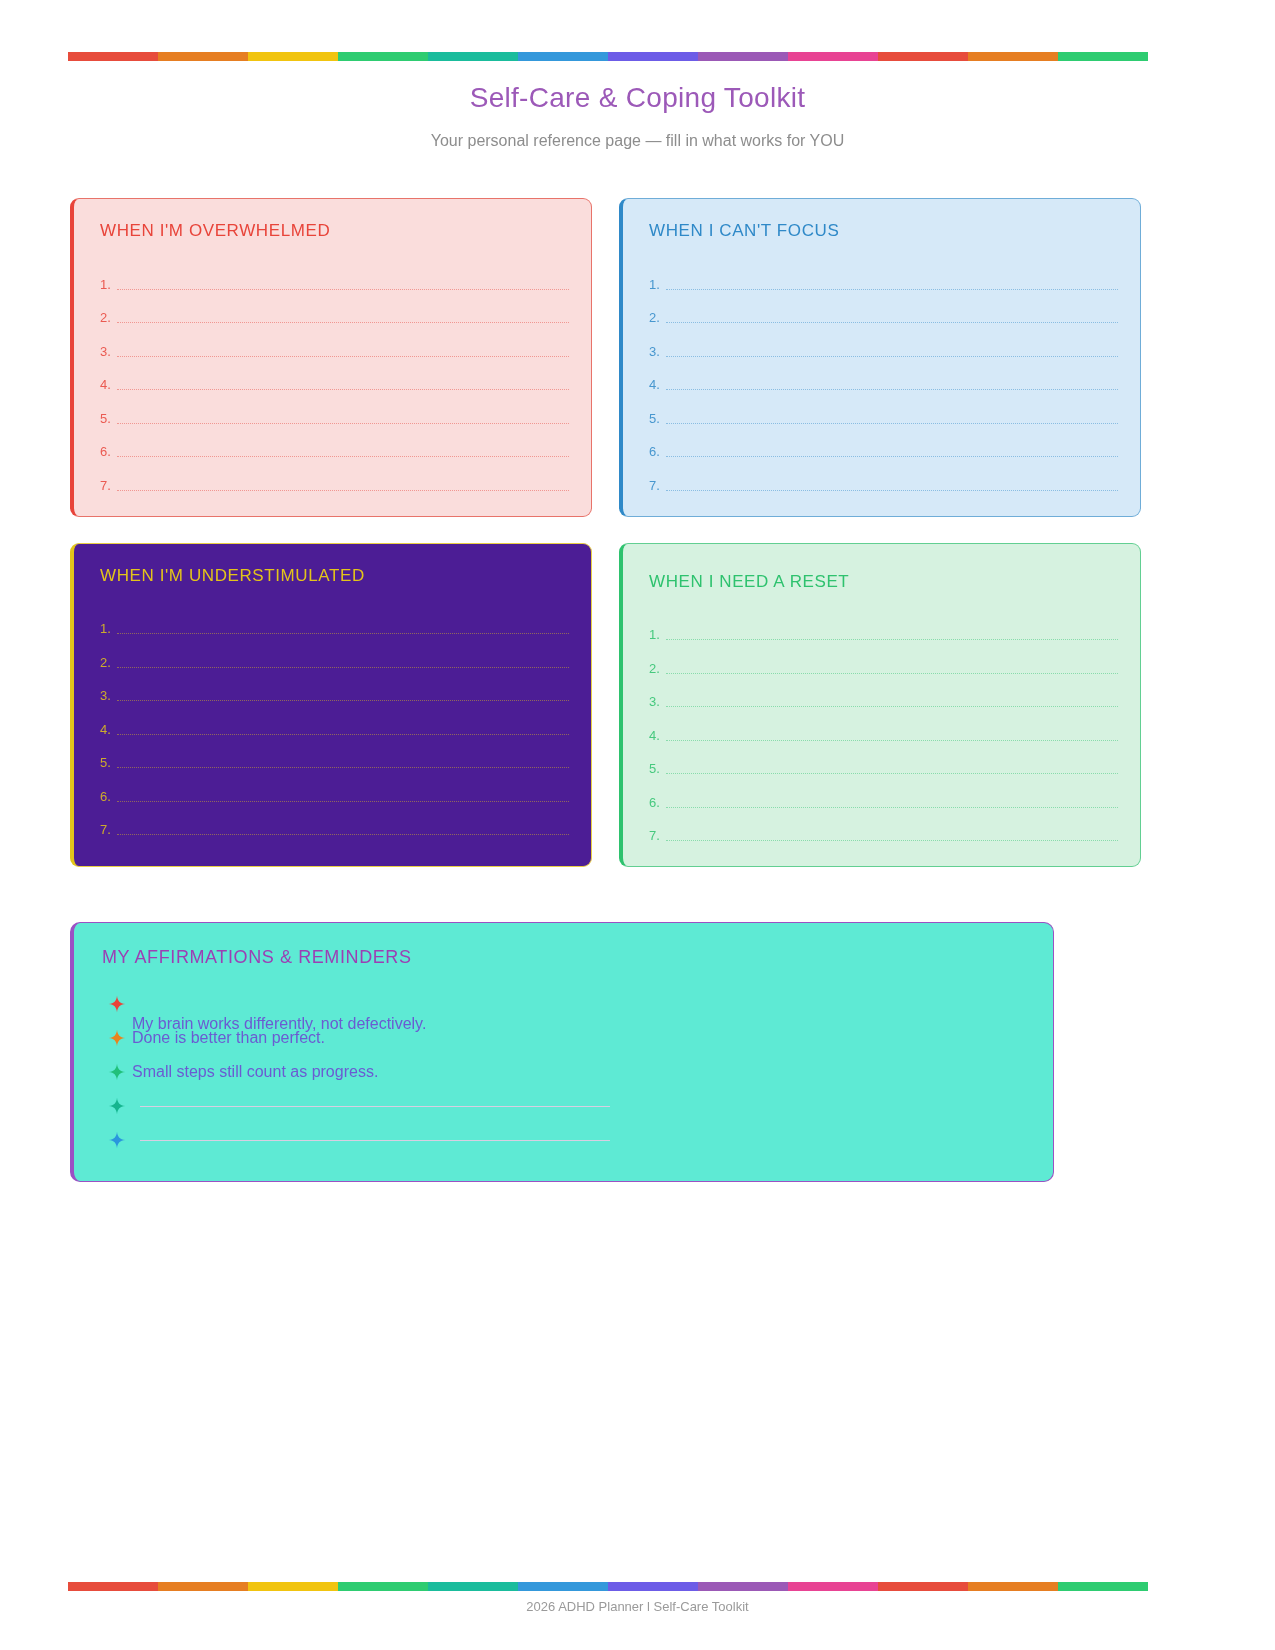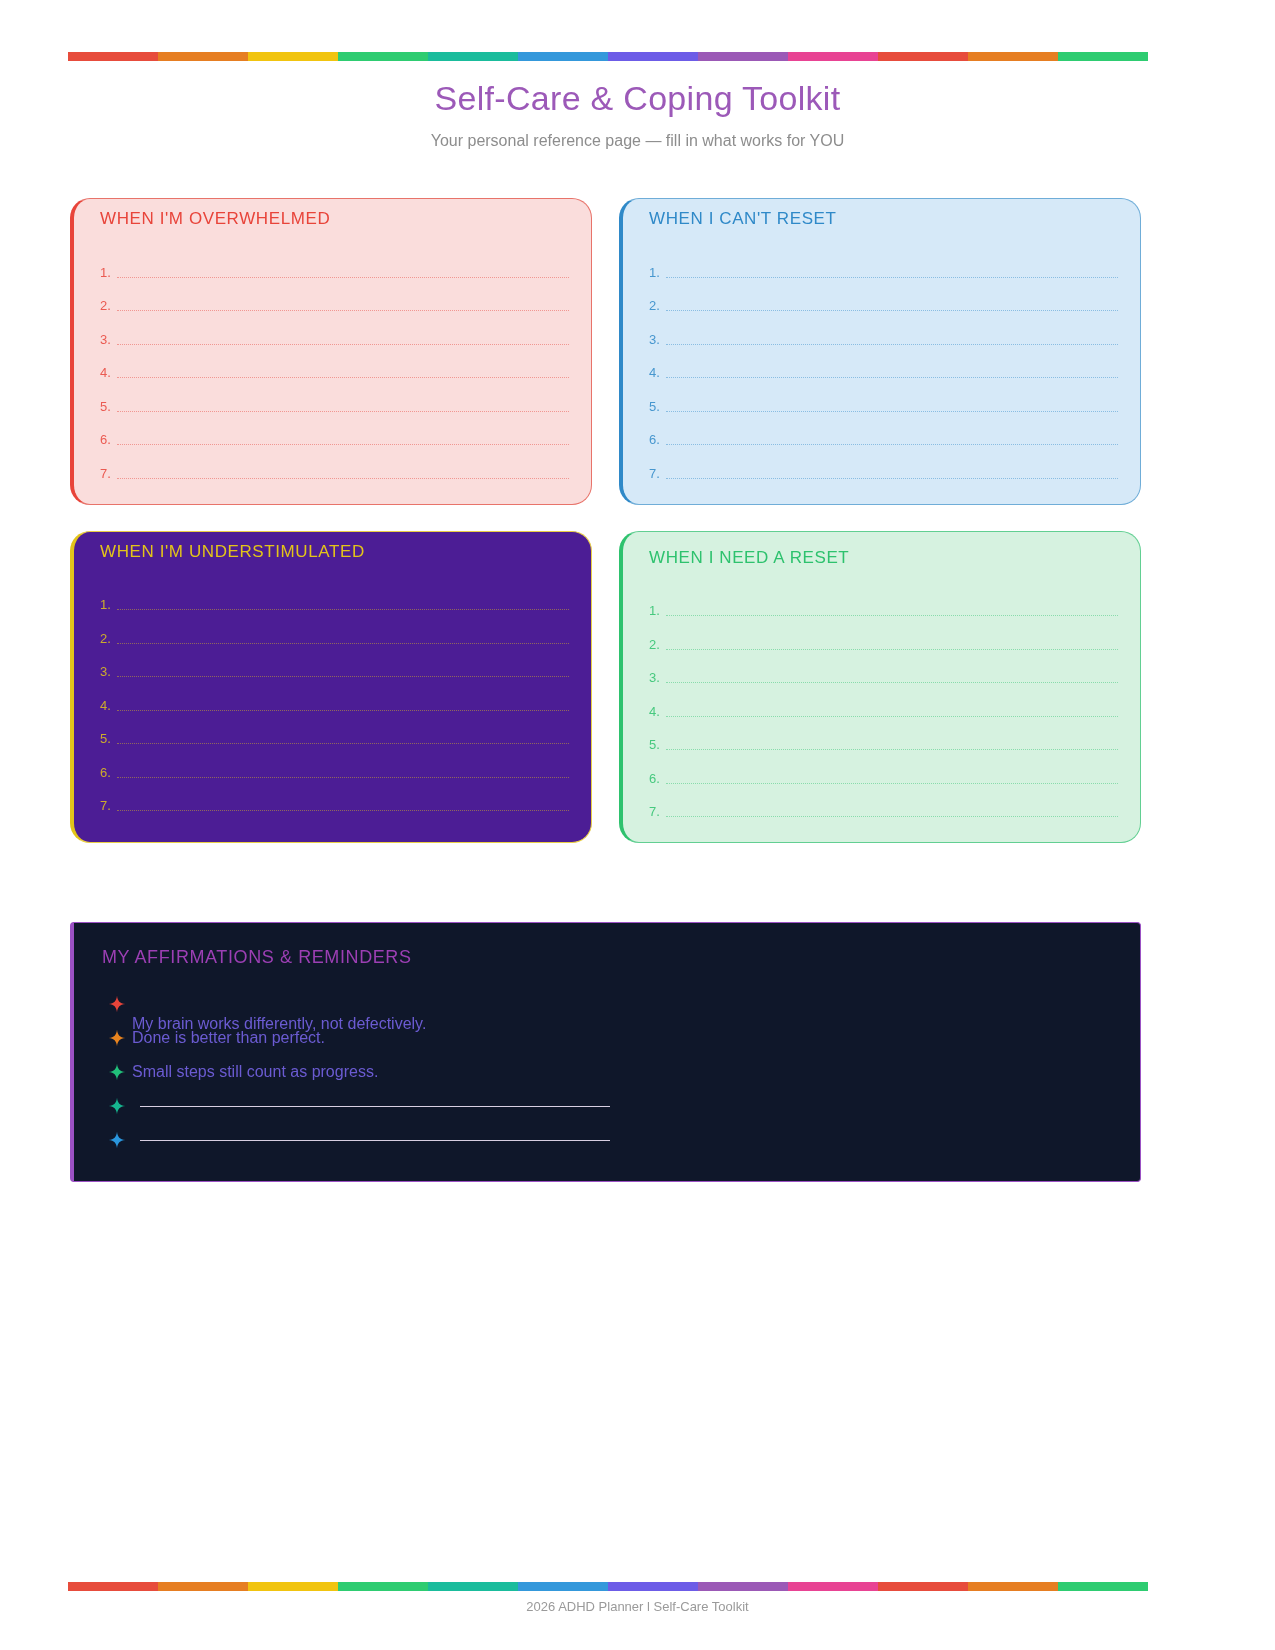--- a/index.html
+++ b/index.html
@@ -36,21 +36,21 @@
 
   
   .header {
     position: absolute;
     top: 72px;
     left: 0;
     width: 1275px;
     text-align: center;
   }
   .page-title {
-    font-size: 34px;
+    font-size: 28px;
     font-weight: 400;
     color: #9c59b8;
     letter-spacing: 0.3px;
     margin: 0;
     line-height: 52px;
   }
   .page-subtitle {
     font-size: 16px;
     color: #8d8d8d;
     margin: 6px 0 0 0;
@@ -64,25 +64,25 @@
     top: 198px;
     left: 70px;
     width: 1071px;
     display: grid;
     grid-template-columns: 522px 522px;
     column-gap: 27px;
     row-gap: 26px;
   }
 
   .card {
-    border-radius: 20px;
+    border-radius: 9px;
     border-style: solid;
     border-width: 1.4px 1.4px 1.4px 4px;
     box-sizing: border-box;
-    padding: 8px 22px 22px 26px;
+    padding: 20px 22px 22px 26px;
     position: relative;
   }
   .card-title {
     font-size: 17px;
     font-weight: 400;
     letter-spacing: 0.6px;
     margin: 0 0 16px 0;
     line-height: 24px;
   }
   .lines {
@@ -106,26 +106,26 @@
     height: 0;
     margin-bottom: 3px;
     opacity: 0.45;
   }
 
   
   .affirm-card {
     position: absolute;
     top: 922px;
     left: 70px;
-    width: 1071px;
+    width: 984px;
     box-sizing: border-box;
-    background: #0f172a;
+    background: #5eead4;
     border: 1.4px solid #9b51c4;
     border-left-width: 4px;
-    border-radius: 4px;
+    border-radius: 10px;
     padding: 22px 26px 24px 28px;
   }
   .affirm-title {
     font-size: 18px;
     color: #9c3fb4;
     letter-spacing: 0.6px;
     margin: 0 0 18px 0;
     font-weight: 400;
     line-height: 24px;
   }
@@ -218,21 +218,21 @@
             <span class="line-num" style="color: rgb(232, 68, 58);">6.</span>
             <span class="line-rule" style="border-bottom-color: rgb(232, 68, 58);"></span>
           </div>
           <div class="line-row">
             <span class="line-num" style="color: rgb(232, 68, 58);">7.</span>
             <span class="line-rule" style="border-bottom-color: rgb(232, 68, 58);"></span>
           </div>
         </div>
       </div>
       <div class="card" style="background: rgb(214, 233, 248); border-color: rgb(111, 173, 216) rgb(111, 173, 216) rgb(111, 173, 216) rgb(47, 137, 200);">
-        <h2 class="card-title" style="color: rgb(47, 137, 200);">WHEN I CAN'T RESET</h2>
+        <h2 class="card-title" style="color: rgb(47, 137, 200);">WHEN I CAN'T FOCUS</h2>
         <div class="lines">
           <div class="line-row">
             <span class="line-num" style="color: rgb(47, 137, 200);">1.</span>
             <span class="line-rule" style="border-bottom-color: rgb(47, 137, 200);"></span>
           </div>
           <div class="line-row">
             <span class="line-num" style="color: rgb(47, 137, 200);">2.</span>
             <span class="line-rule" style="border-bottom-color: rgb(47, 137, 200);"></span>
           </div>
           <div class="line-row">

